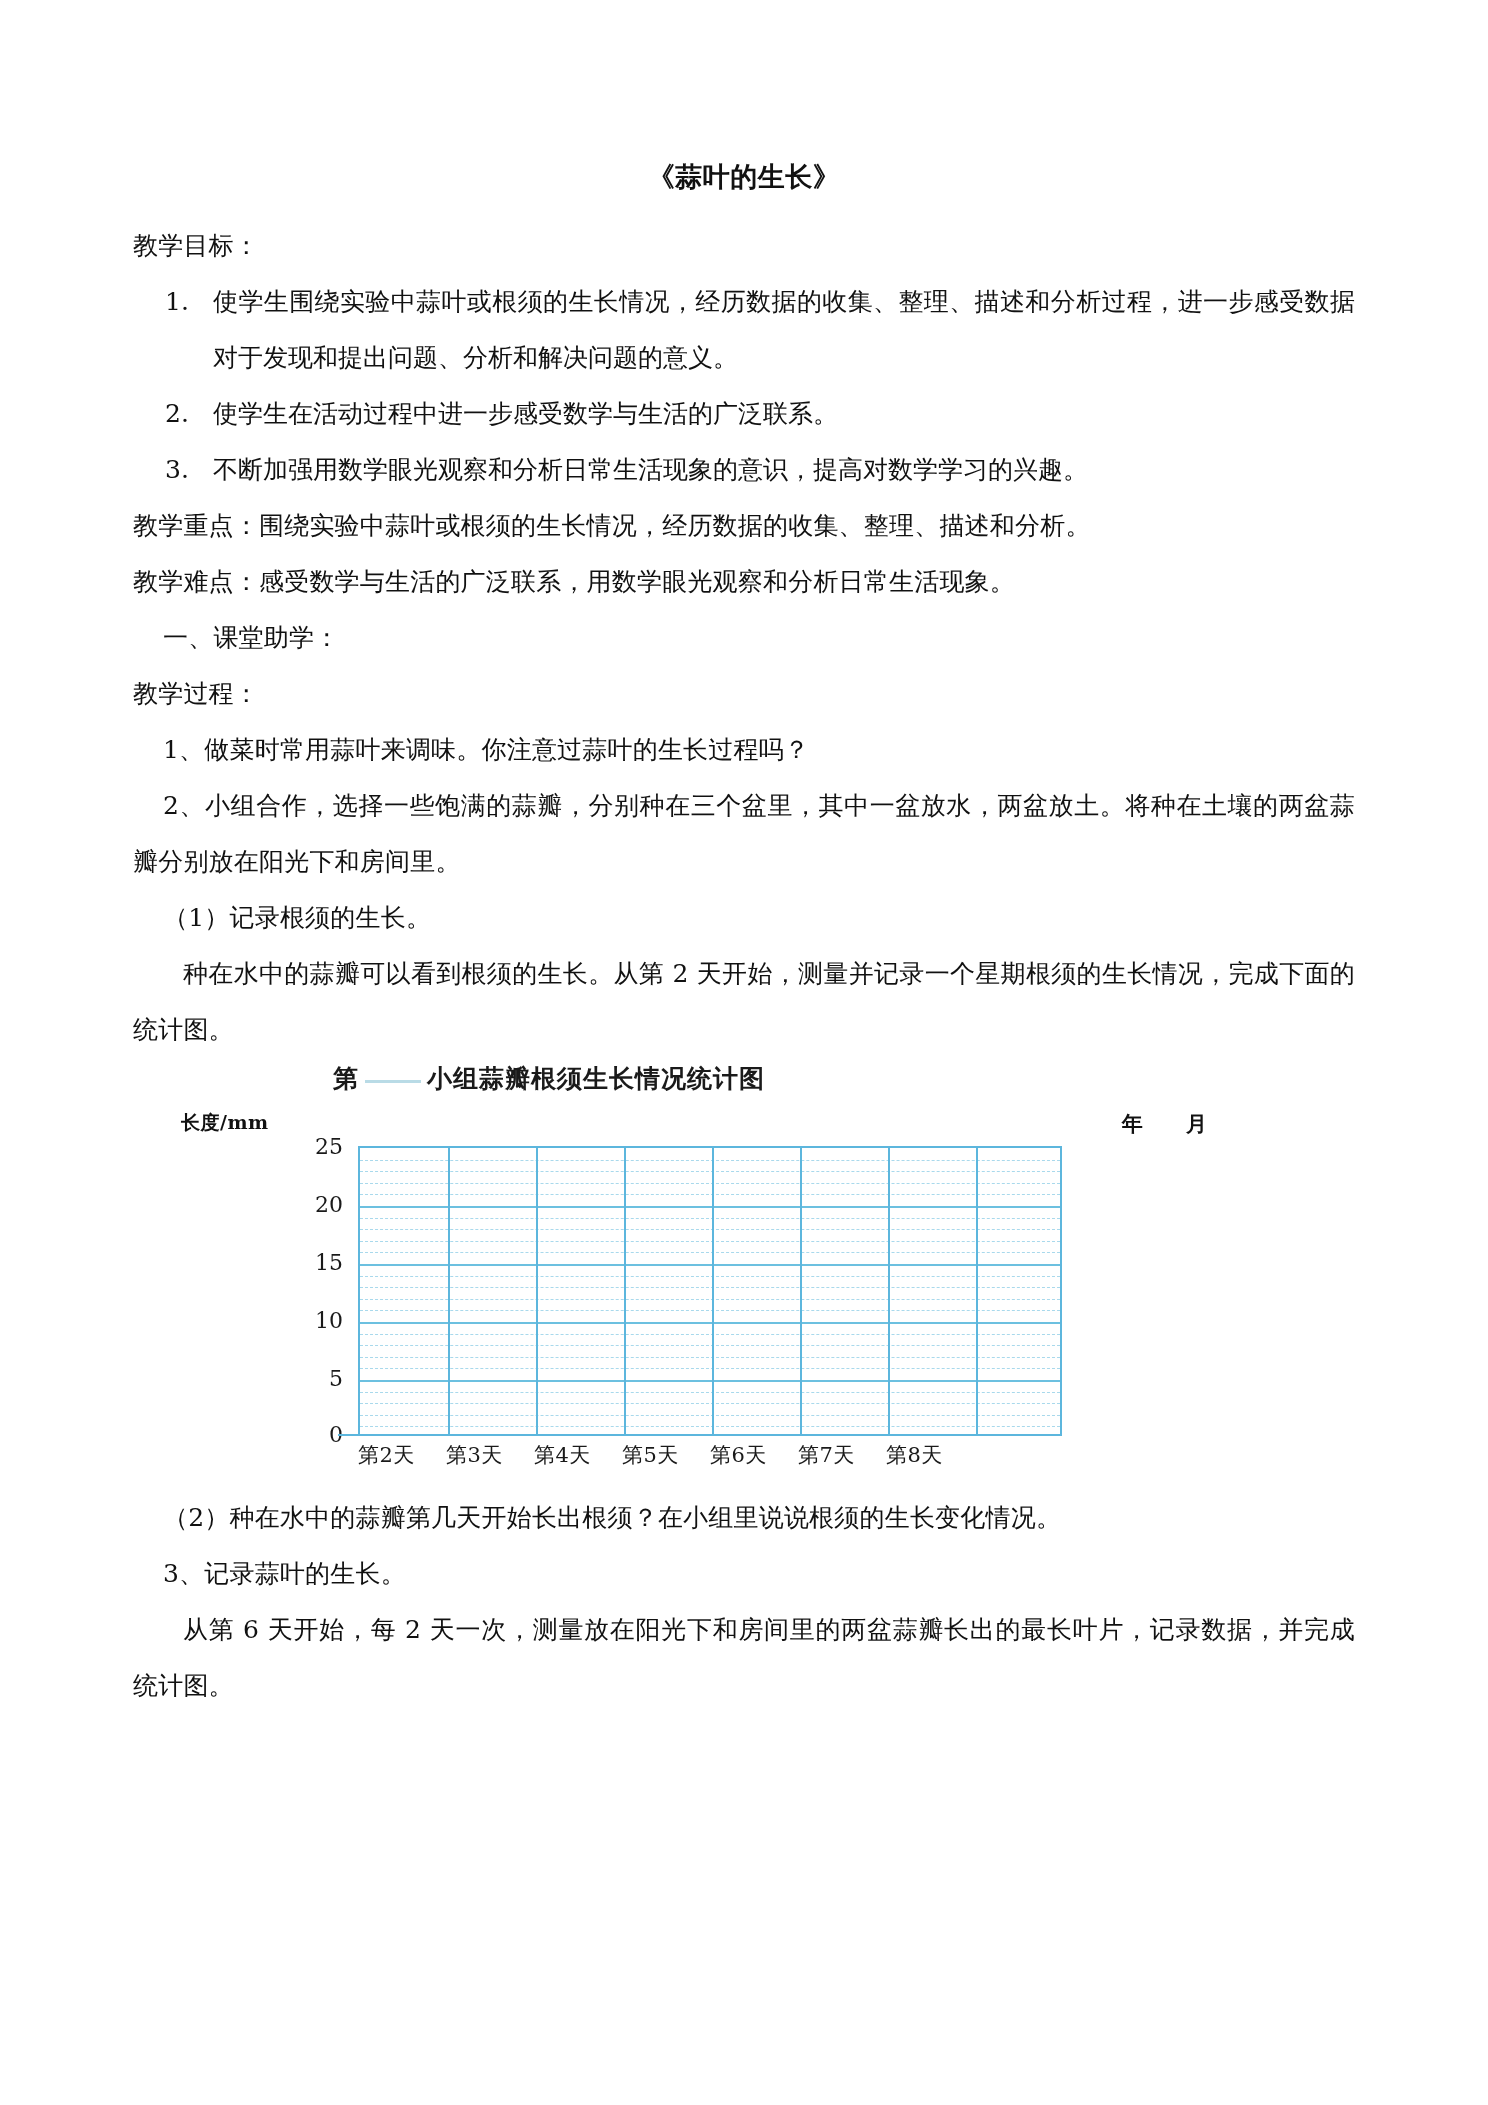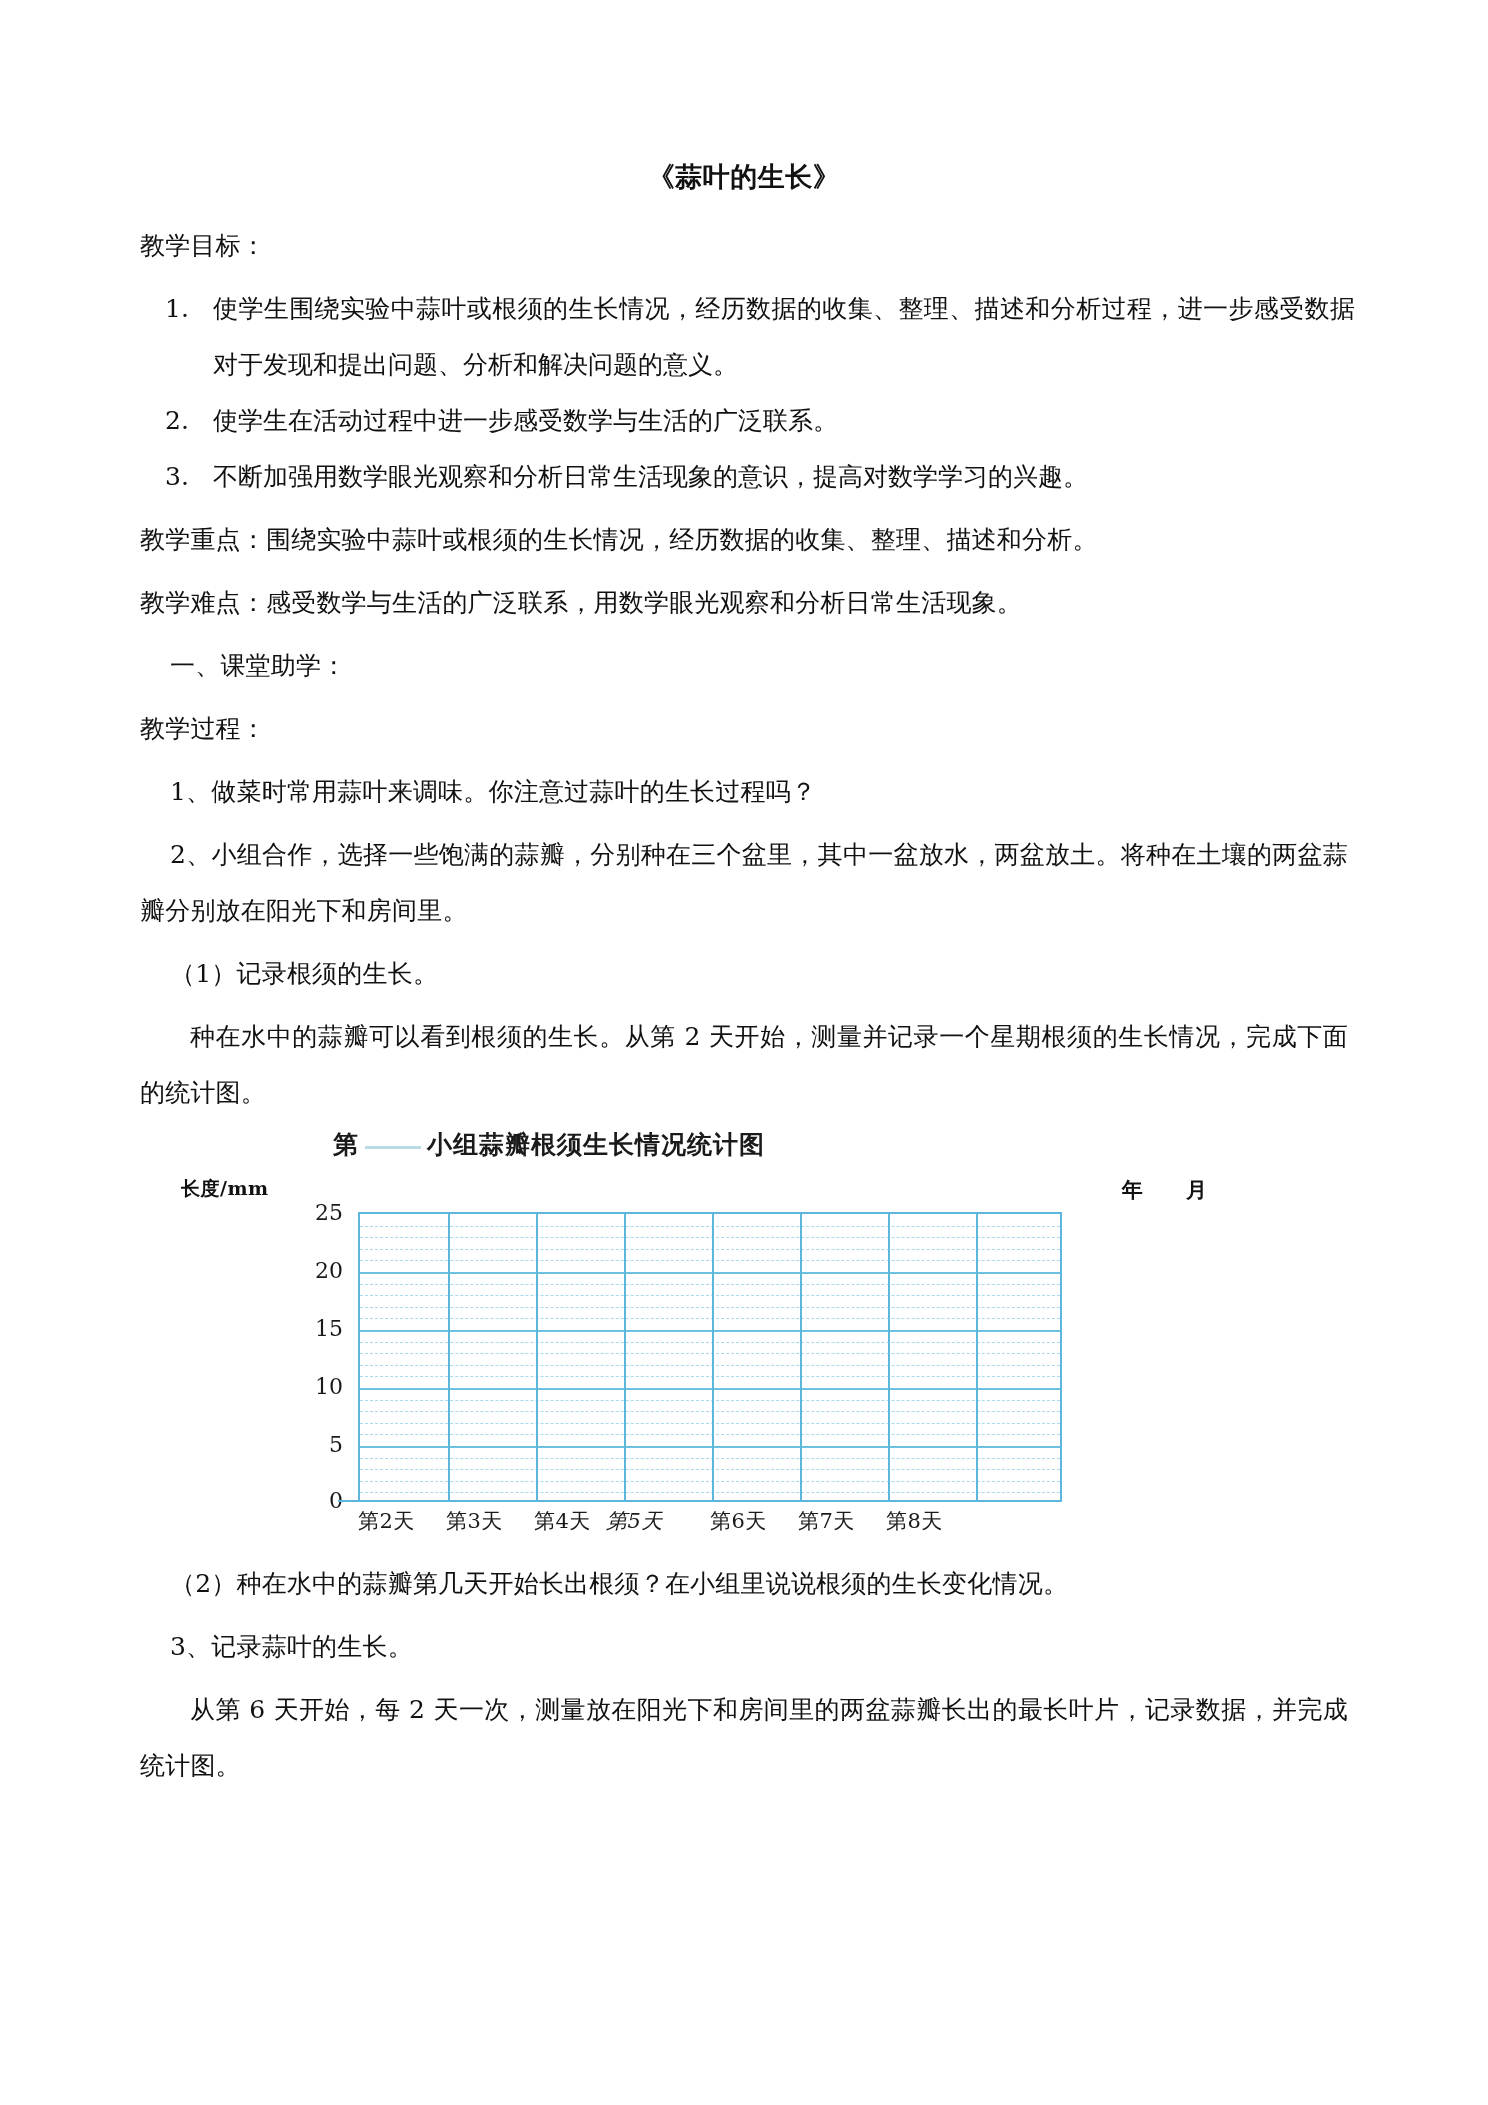--- a/index.html
+++ b/index.html
@@ -36,21 +36,21 @@
     font-size: 27px;
     line-height: 54px;
     letter-spacing: 0.5px;
     margin: 0 0 14px 0;
     font-family: "DejaVu Serif", "Liberation Serif", serif;
   }
 
   .para {
     font-size: 25px;
     line-height: 56px;
-    margin: 7px;
+    margin: 0;
     text-align: justify;
     letter-spacing: 0.2px;
   }
 
   .para.indent {
     text-indent: 50px;
   }
   .para.indent2 {
     text-indent: 30px;
   }
@@ -264,21 +264,21 @@
         <div class="vline" style="left:264px;"></div>
         <div class="vline" style="left:352px;"></div>
         <div class="vline" style="left:440px;"></div>
         <div class="vline" style="left:528px;"></div>
         <div class="vline" style="left:616px;"></div>
       </div>
 
       <div class="xtick" style="left:225px; width:88px;">第2天</div>
       <div class="xtick" style="left:313px; width:88px;">第3天</div>
       <div class="xtick" style="left:401px; width:88px;">第4天</div>
-      <div class="xtick" style="left:473px; width:88px;font-style:italic;">第5天</div>
+      <div class="xtick" style="left:489px; width:88px;">第5天</div>
       <div class="xtick" style="left:577px; width:88px;">第6天</div>
       <div class="xtick" style="left:665px; width:88px;">第7天</div>
       <div class="xtick" style="left:753px; width:88px;">第8天</div>
     </div>
 
     <p class="para indent2">（2）种在水中的蒜瓣第几天开始长出根须？在小组里说说根须的生长变化情况。</p>
     <p class="para indent2">3、记录蒜叶的生长。</p>
     <p class="para indent">从第 6 天开始，每 2 天一次，测量放在阳光下和房间里的两盆蒜瓣长出的最长叶片，记录数据，并完成统计图。</p>
 
   </div>

